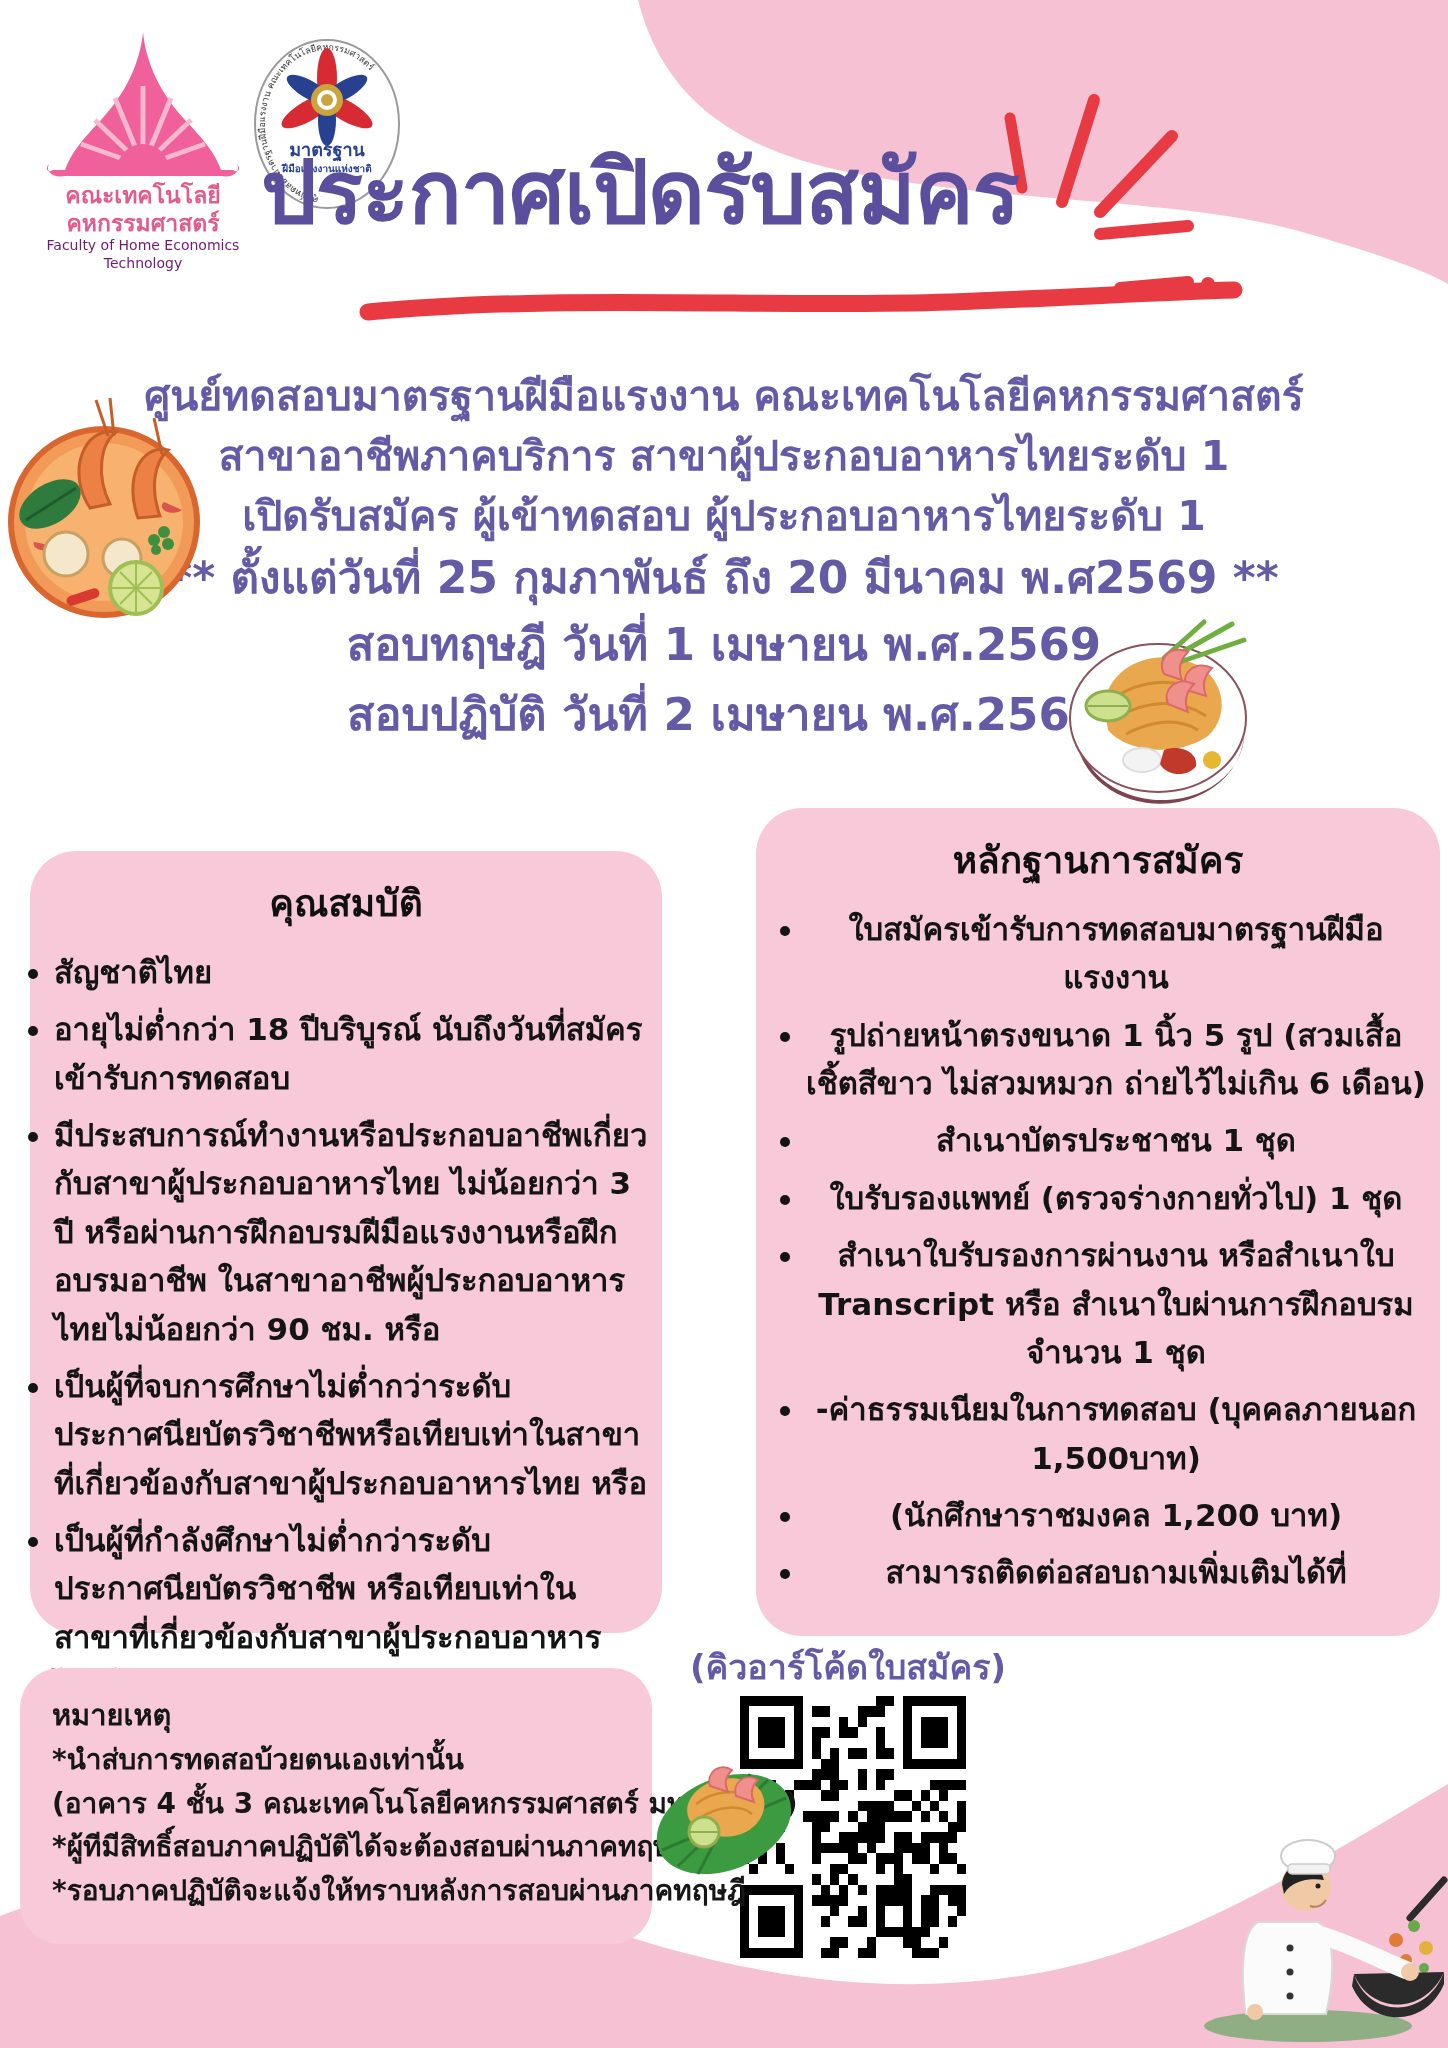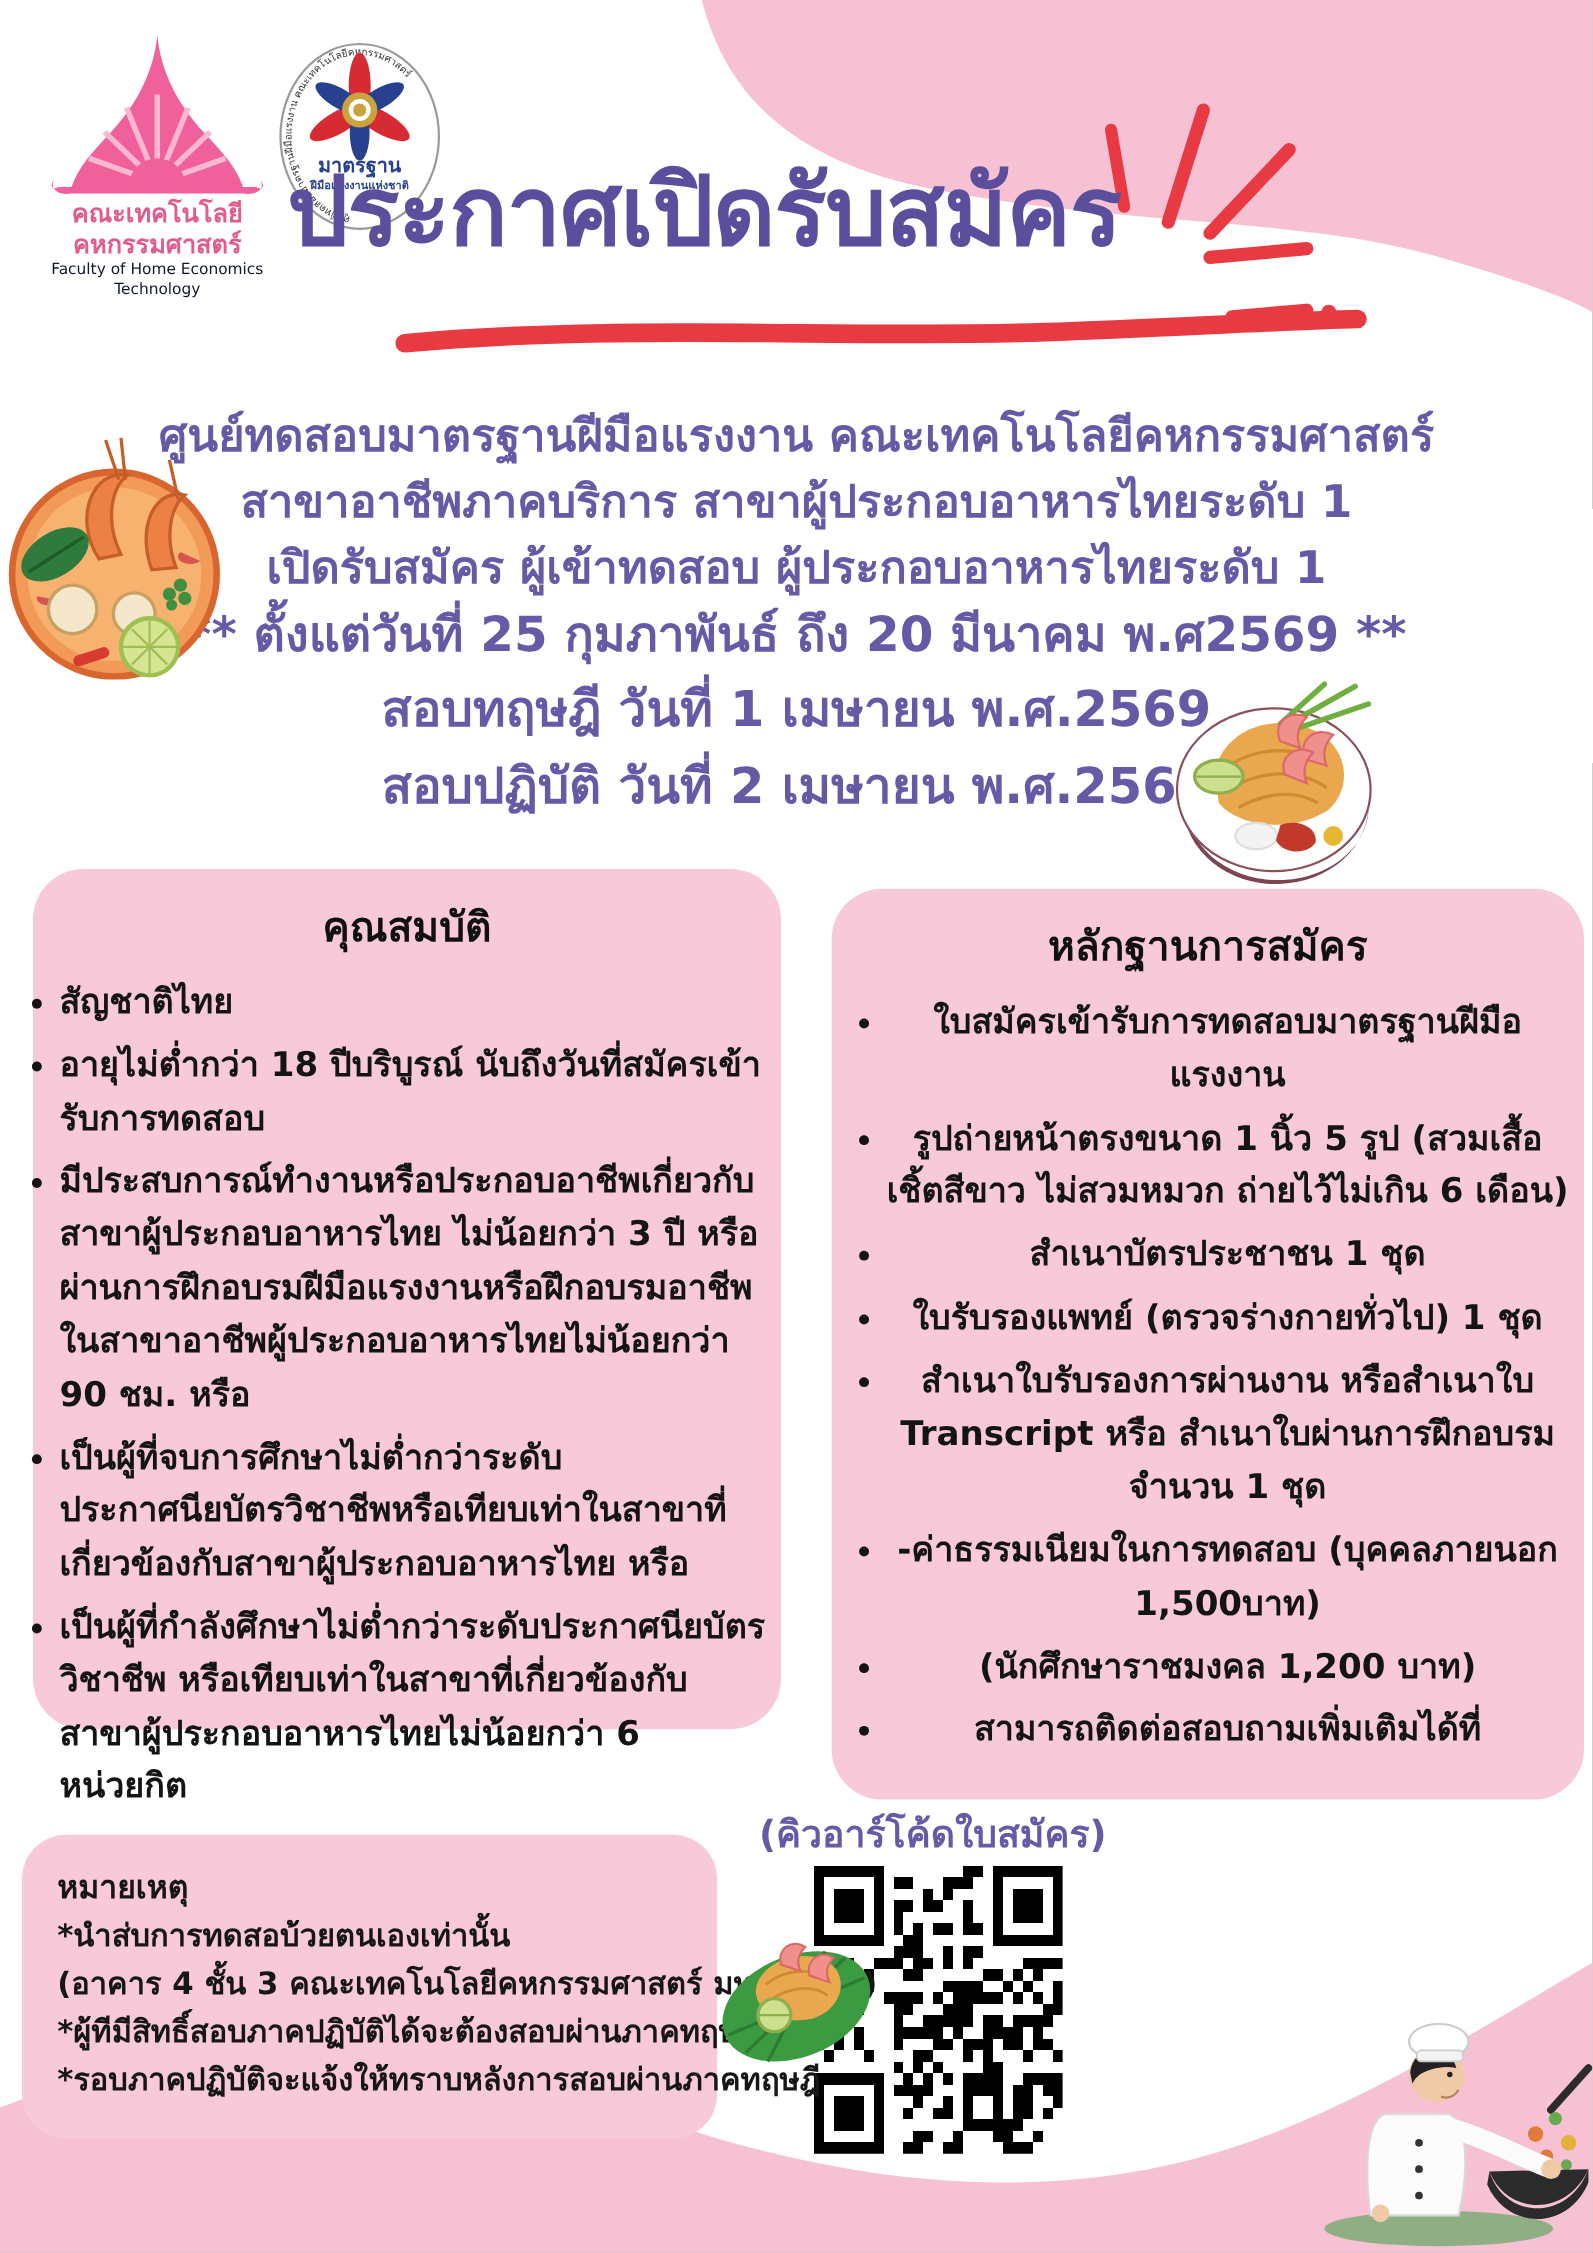--- a/index.html
+++ b/index.html
@@ -8,39 +8,39 @@
     background:#ffffff; overflow:hidden;
     font-family:"DejaVu Sans","Liberation Sans",sans-serif;
   }
   .bg-layer{position:absolute;inset:0;z-index:0;}
   .deco-layer{position:absolute;inset:0;z-index:2;pointer-events:none;}
   .content{position:absolute;inset:0;z-index:3;}
 
   
   .faculty-logo{position:absolute;left:36px;top:28px;width:214px;text-align:center;}
   .faculty-logo .cap1{font-size:23px;color:#e05c8f;font-weight:bold;line-height:1.2;}
-  .faculty-logo .cap2{font-size:14px;color:#0f172a;line-height:1.25;}
+  .faculty-logo .cap2{font-size:14px;color:#701a75;line-height:1.25;}
   .std-logo{position:absolute;left:252px;top:38px;width:150px;height:172px;}
 
   
   .title{
     position:absolute;left:150px;top:122px;width:980px;text-align:center;
     font-size:88px;font-weight:bold;color:#5a4e9d;letter-spacing:-1px;
   }
 
   
   .intro{position:absolute;left:40px;top:366px;width:1368px;text-align:center;color:#655aa5;font-weight:bold;}
   .intro .l{white-space:nowrap;}
   .intro .s41{font-size:41px;line-height:60px;}
   .intro .s44{font-size:44px;line-height:64px;}
   .intro .s46{font-size:45px;line-height:70px;}
 
   
   .panel{position:absolute;background:#f7c9d9;border-radius:46px;color:#161616;}
-  .panel-left{left:30px;top:790px;width:680px;height:782px;}
+  .panel-left{left:30px;top:851px;width:632px;height:782px;}
   .panel-right{left:756px;top:808px;width:684px;height:828px;}
   .panel-notes{left:20px;top:1668px;width:632px;height:276px;border-radius:40px;}
   .box-title{text-align:center;font-size:37px;font-weight:bold;padding-top:22px;color:#101010;}
   .blist{margin:16px 0 0 0;padding:0 14px 0 24px;}
   .panel-right .blist{padding-left:50px;text-align:center;}
   .blist li{font-size:31px;font-weight:600;line-height:1.56;margin-bottom:9px;color:#141414;}
   .phone-line{padding-left:62px;font-size:31px;font-weight:600;line-height:1.5;color:#141414;}
   .panel-notes .ntitle{font-size:29px;font-weight:bold;padding:24px 0 0 32px;}
   .panel-notes .nline{font-size:28px;font-weight:700;line-height:1.56;padding-left:32px;white-space:nowrap;}
 

